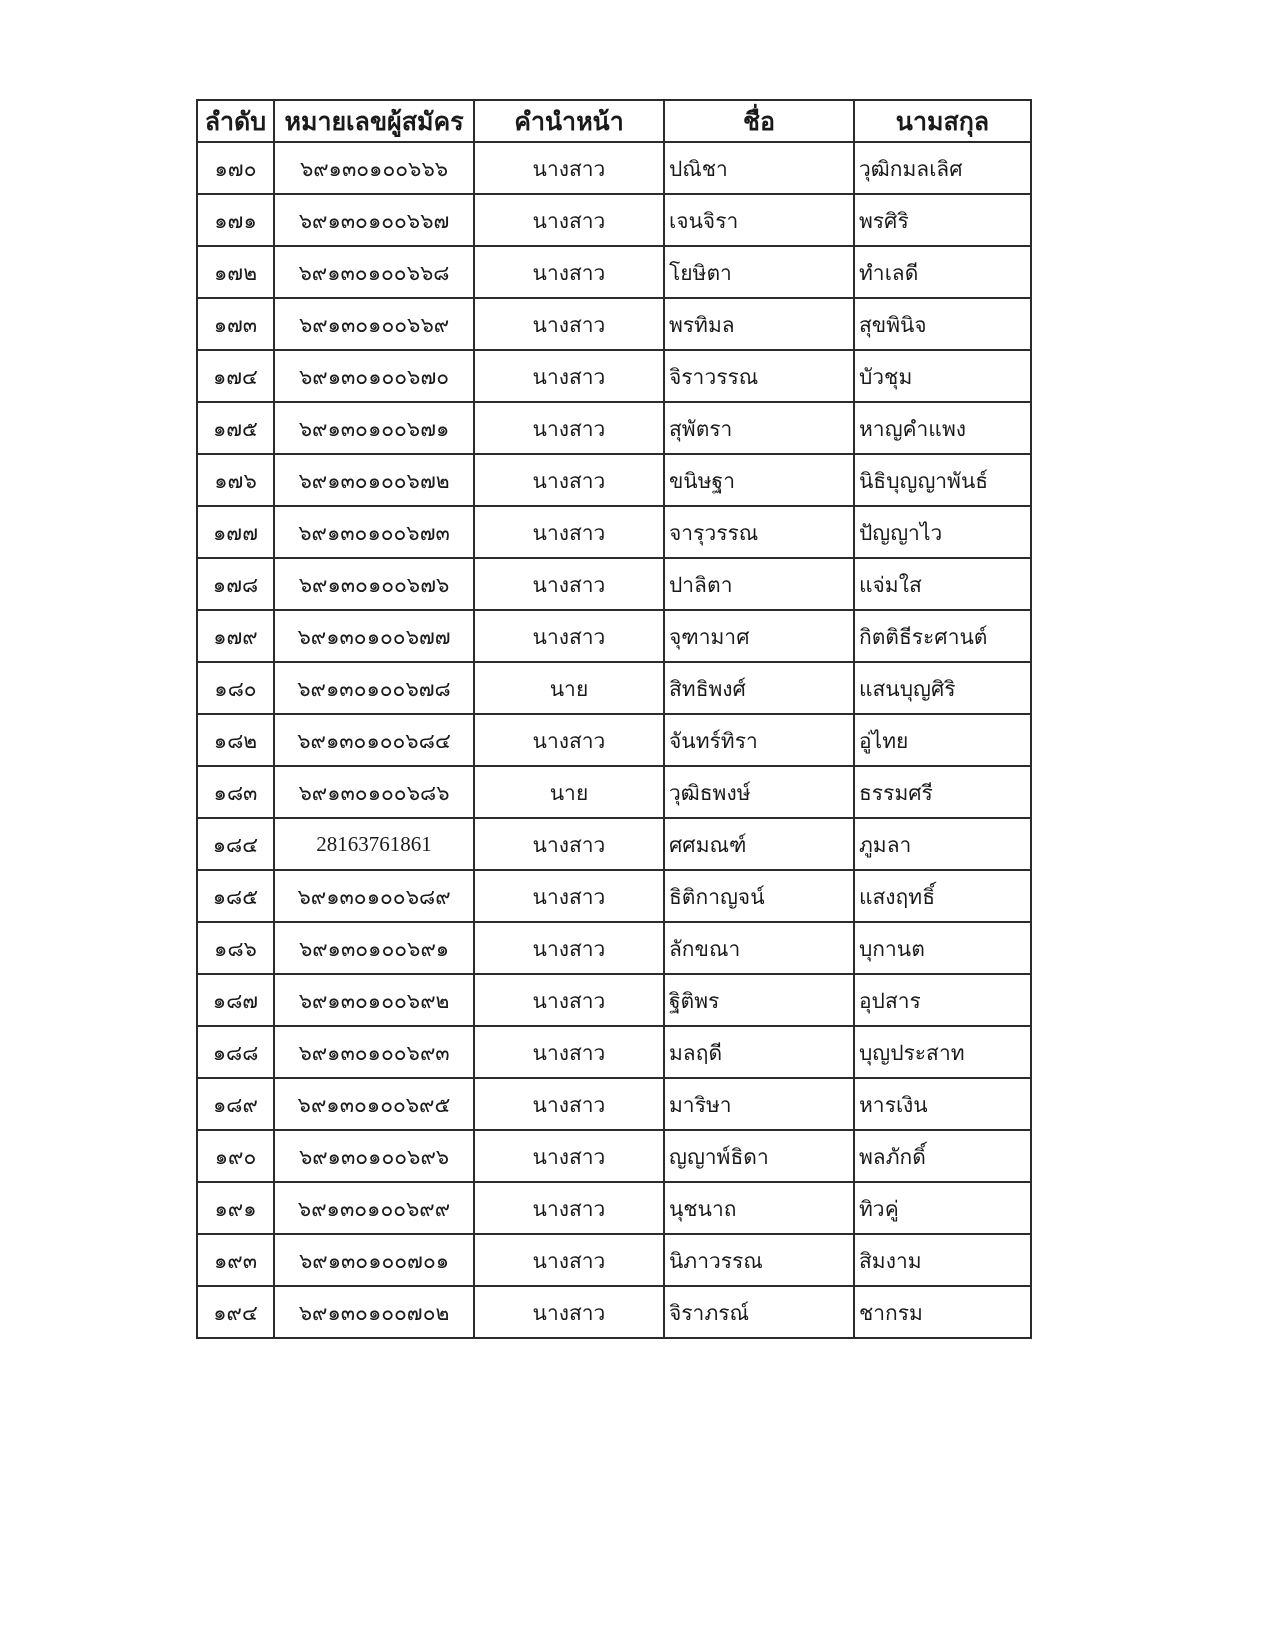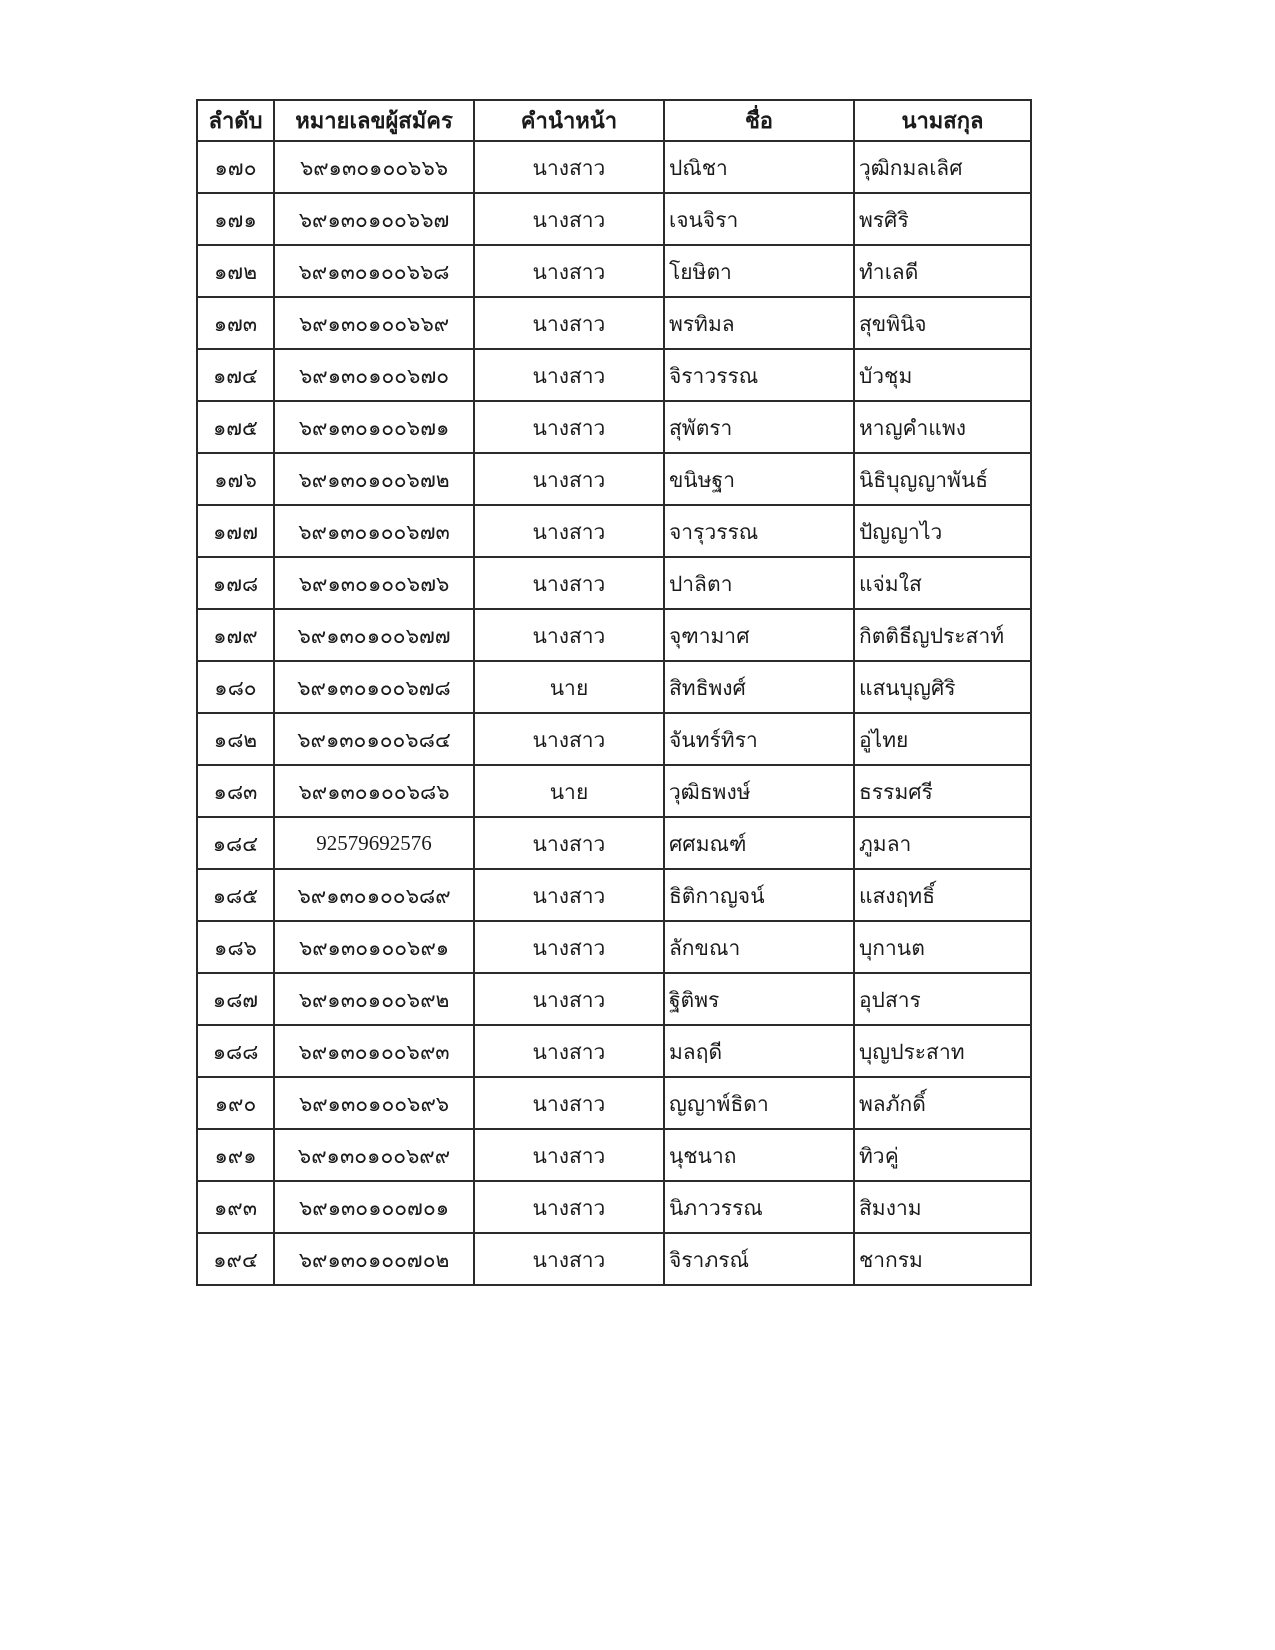--- a/index.html
+++ b/index.html
@@ -21,21 +21,21 @@
   }
   table.roster th, table.roster td {
     border: 2px solid #2b2b2b;
     box-sizing: border-box;
     vertical-align: middle;
     overflow: hidden;
     white-space: nowrap;
   }
   table.roster th {
     height: 41px;
-    font-size: 22px;
+    font-size: 25px;
     font-weight: bold;
     text-align: center;
     padding: 0 2px;
   }
   table.roster td {
     height: 52px;
     font-size: 21px;
     padding: 0 4px;
   }
   td.c-center { text-align: center; }
@@ -138,21 +138,21 @@
     <td class="c-center">นางสาว</td>
     <td class="c-left">ปาลิตา</td>
     <td class="c-left">แจ่มใส</td>
   </tr>
 
   <tr>
     <td class="c-center">๑๗๙</td>
     <td class="c-center">๖๙๑๓๐๑๐๐๖๗๗</td>
     <td class="c-center">นางสาว</td>
     <td class="c-left">จุฑามาศ</td>
-    <td class="c-left">กิตติธีญประสาท์</td>
+    <td class="c-left">กิตติธีระศานต์</td>
   </tr>
 
   <tr>
     <td class="c-center">๑๘๐</td>
     <td class="c-center">๖๙๑๓๐๑๐๐๖๗๘</td>
     <td class="c-center">นาย</td>
     <td class="c-left">สิทธิพงศ์</td>
     <td class="c-left">แสนบุญศิริ</td>
   </tr>
 
@@ -168,21 +168,21 @@
   <tr>
     <td class="c-center">๑๘๓</td>
     <td class="c-center">๖๙๑๓๐๑๐๐๖๘๖</td>
     <td class="c-center">นาย</td>
     <td class="c-left">วุฒิธพงษ์</td>
     <td class="c-left">ธรรมศรี</td>
   </tr>
 
   <tr>
     <td class="c-center">๑๘๔</td>
-    <td class="c-center">92579692576</td>
+    <td class="c-center">28163761861</td>
     <td class="c-center">นางสาว</td>
     <td class="c-left">ศศมณฑ์</td>
     <td class="c-left">ภูมลา</td>
   </tr>
 
   <tr>
     <td class="c-center">๑๘๕</td>
     <td class="c-center">๖๙๑๓๐๑๐๐๖๘๙</td>
     <td class="c-center">นางสาว</td>
     <td class="c-left">ธิติกาญจน์</td>
@@ -206,20 +206,27 @@
   </tr>
 
   <tr>
     <td class="c-center">๑๘๘</td>
     <td class="c-center">๖๙๑๓๐๑๐๐๖๙๓</td>
     <td class="c-center">นางสาว</td>
     <td class="c-left">มลฤดี</td>
     <td class="c-left">บุญประสาท</td>
   </tr>
 
+  <tr>
+    <td class="c-center">๑๘๙</td>
+    <td class="c-center">๖๙๑๓๐๑๐๐๖๙๕</td>
+    <td class="c-center">นางสาว</td>
+    <td class="c-left">มาริษา</td>
+    <td class="c-left">หารเงิน</td>
+  </tr>
 
   <tr>
     <td class="c-center">๑๙๐</td>
     <td class="c-center">๖๙๑๓๐๑๐๐๖๙๖</td>
     <td class="c-center">นางสาว</td>
     <td class="c-left">ญญาพ์ธิดา</td>
     <td class="c-left">พลภักดิ์</td>
   </tr>
 
   <tr>

